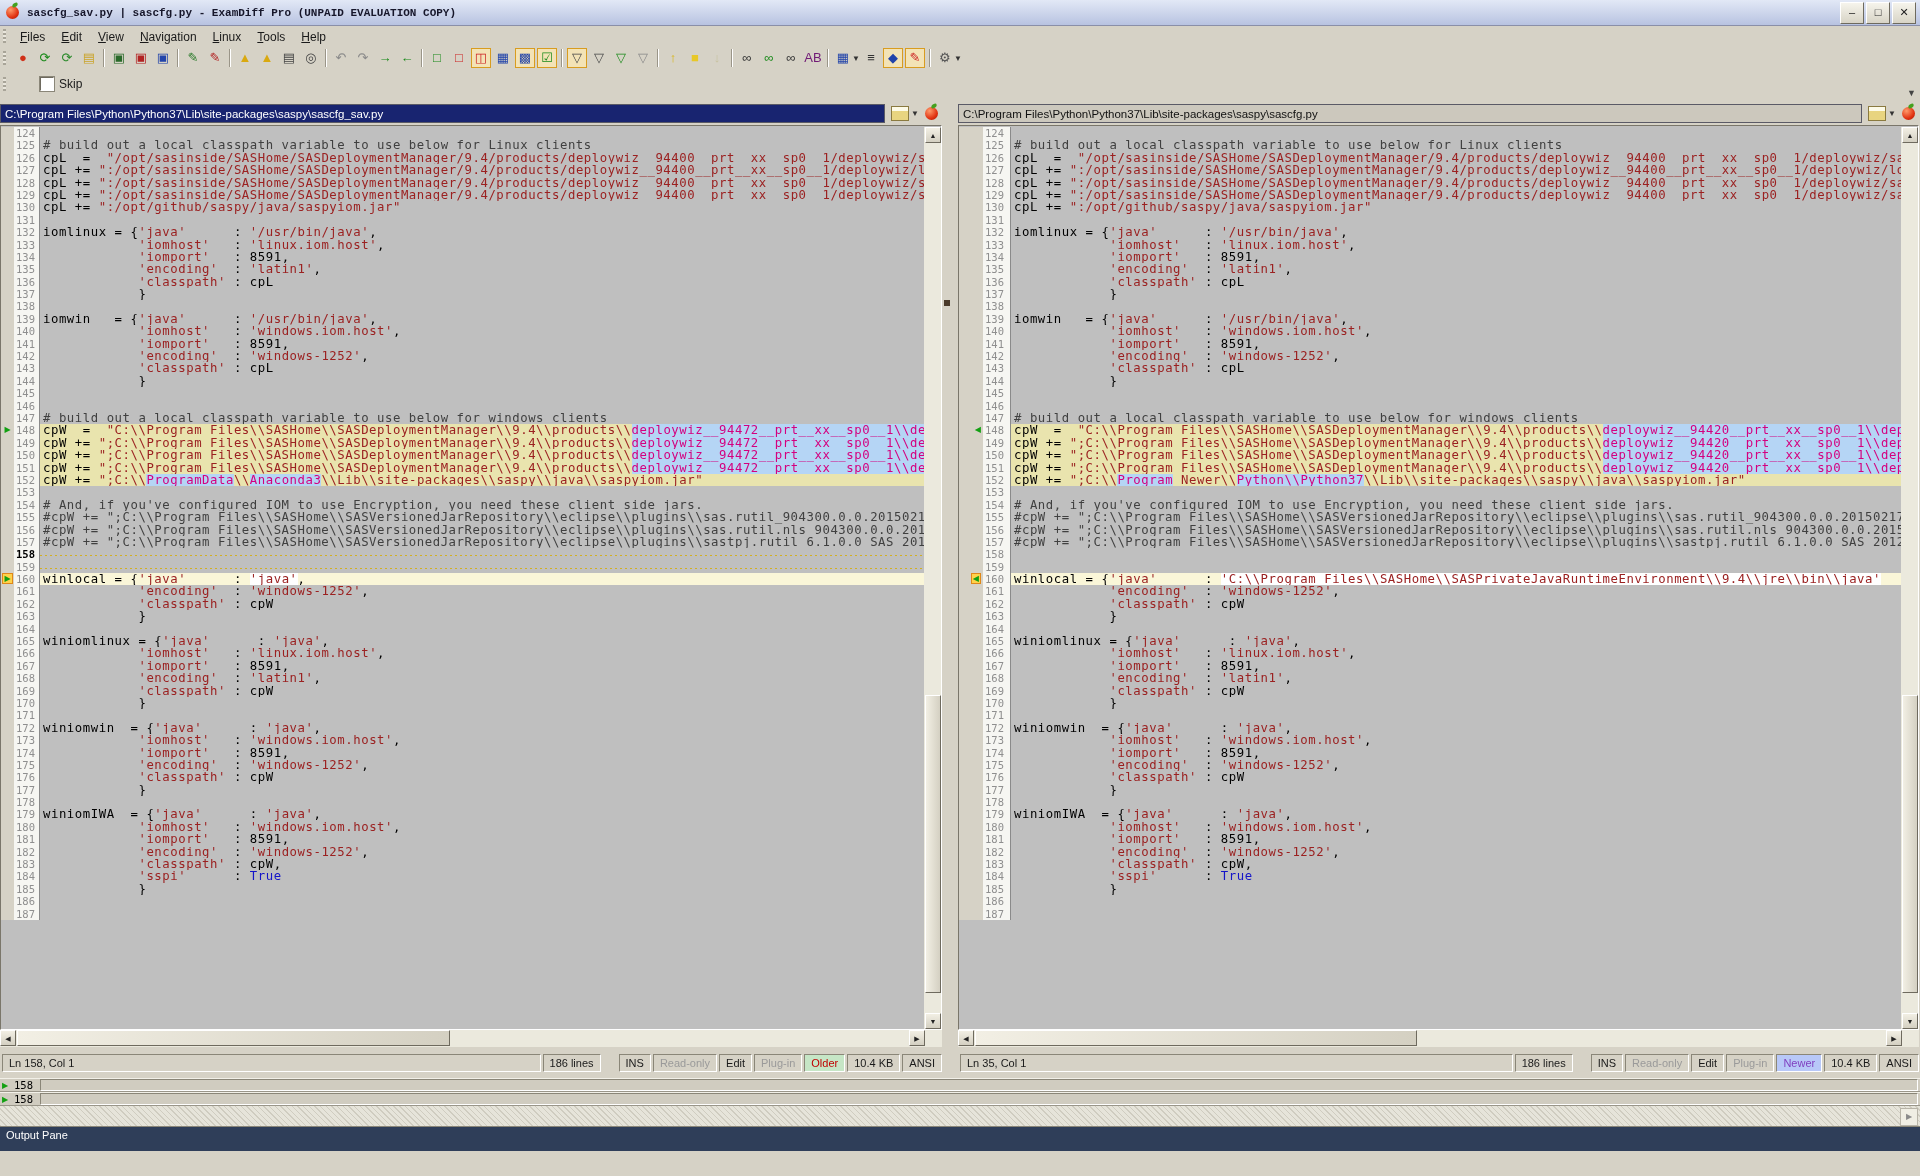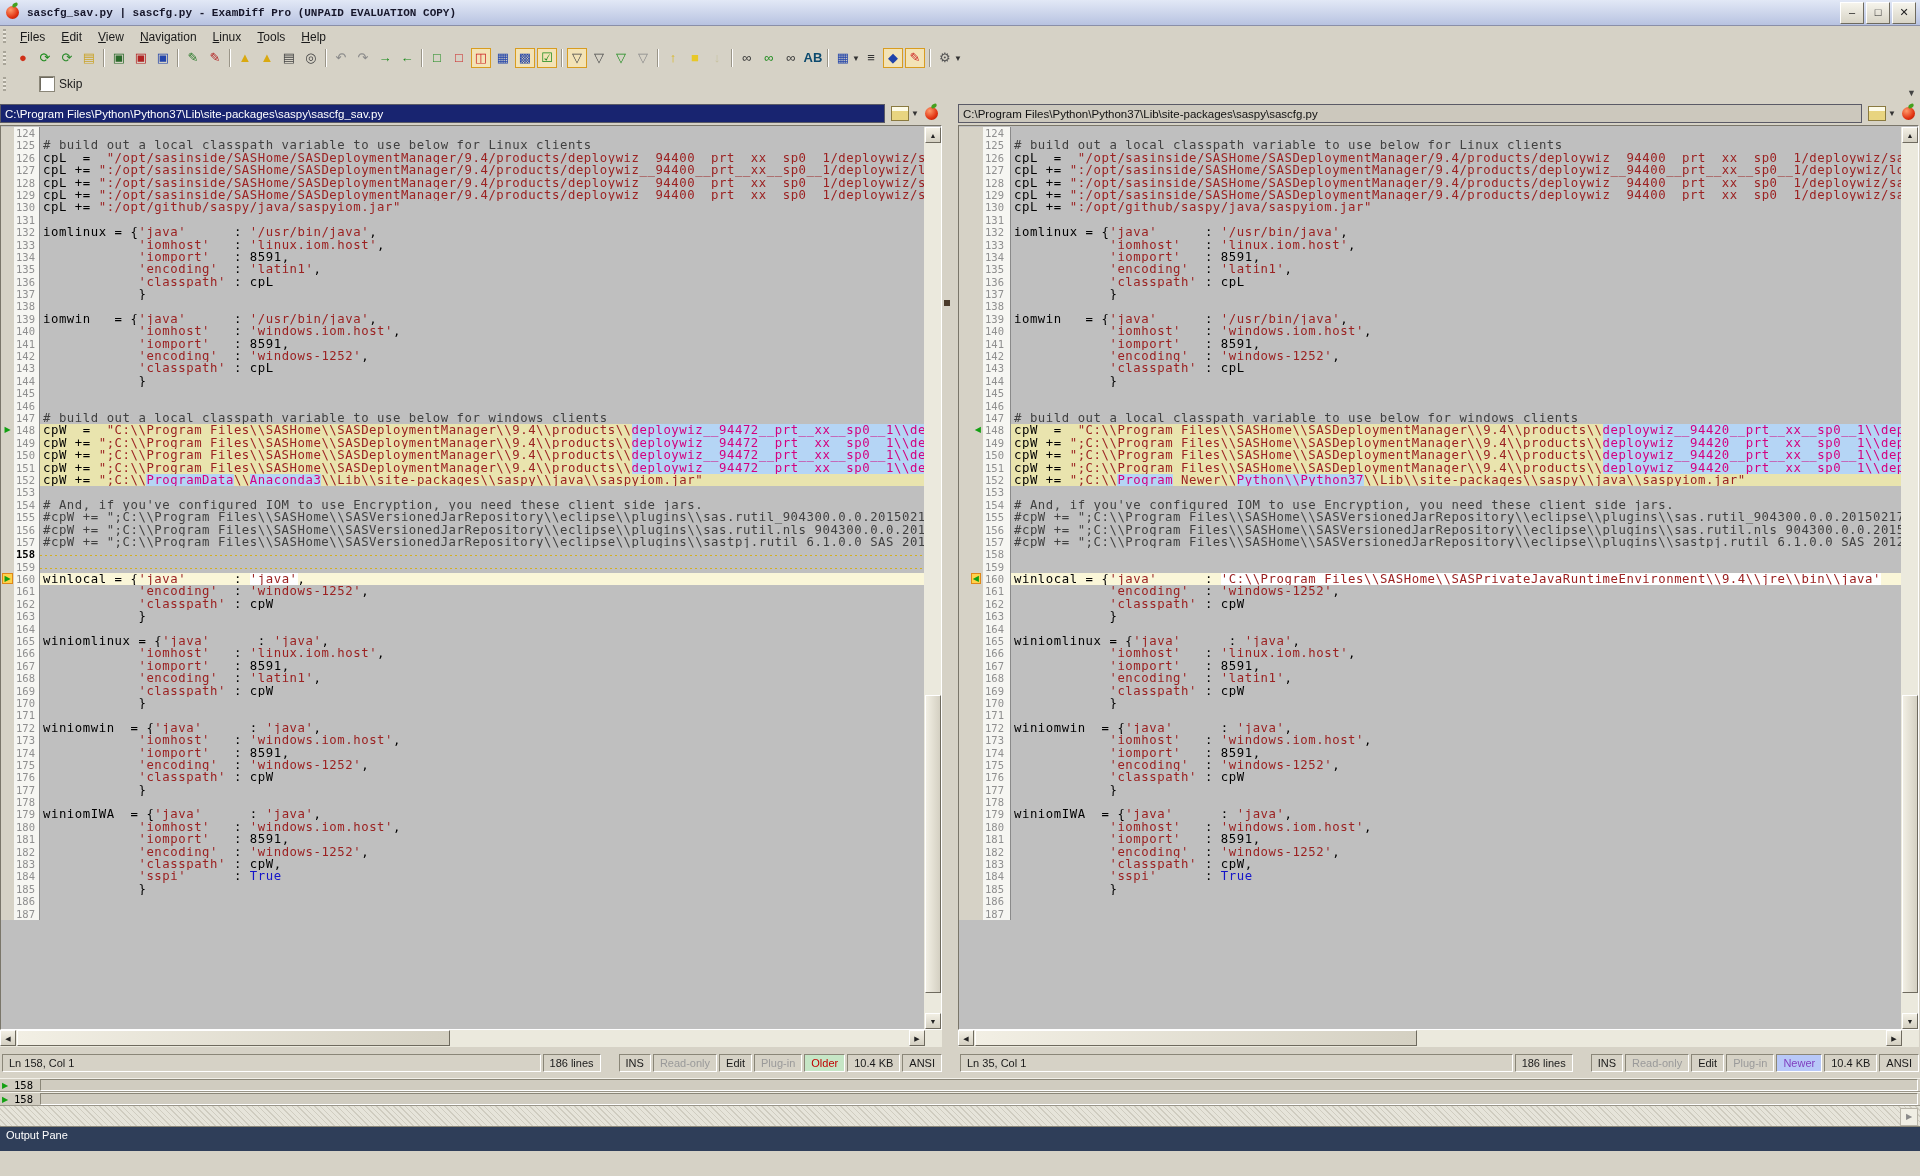--- a/index.html
+++ b/index.html
@@ -167,21 +167,21 @@
         <span class="tbtn" style="color: rgb(26, 138, 26);">▽</span>
         <span class="tbtn" style="color: rgb(136, 136, 136);">▽</span>
         <span class="tsep"></span>
         <span class="tbtn" style="color: rgb(217, 180, 16);">↑</span>
         <span class="tbtn" style="color: rgb(232, 200, 40);">■</span>
         <span class="tbtn" style="color: rgb(200, 194, 160);">↓</span>
         <span class="tsep"></span>
         <span class="tbtn" style="color: rgb(51, 51, 51);">∞</span>
         <span class="tbtn" style="color: rgb(26, 138, 26);">∞</span>
         <span class="tbtn" style="color: rgb(51, 51, 51);">∞</span>
-        <span class="tbtn" style="color: #0c4a6e; font-weight: bold;">AB</span>
+        <span class="tbtn" style="color: #701a75;">AB</span>
         <span class="tsep"></span>
         <span class="tbtn" style="color: rgb(34, 68, 170);">▦</span>
         <span class="tiny-arrow">▼</span>
         <span class="tbtn" style="color: rgb(51, 51, 51);">≡</span>
         <span class="tbtn toggled" style="color: rgb(34, 68, 170);">◆</span>
         <span class="tbtn toggled" style="color: rgb(204, 34, 34);">✎</span>
         <span class="tsep"></span>
         <span class="tbtn" style="color: rgb(85, 85, 85);">⚙</span>
         <span class="tiny-arrow">▼</span>
       </span>

